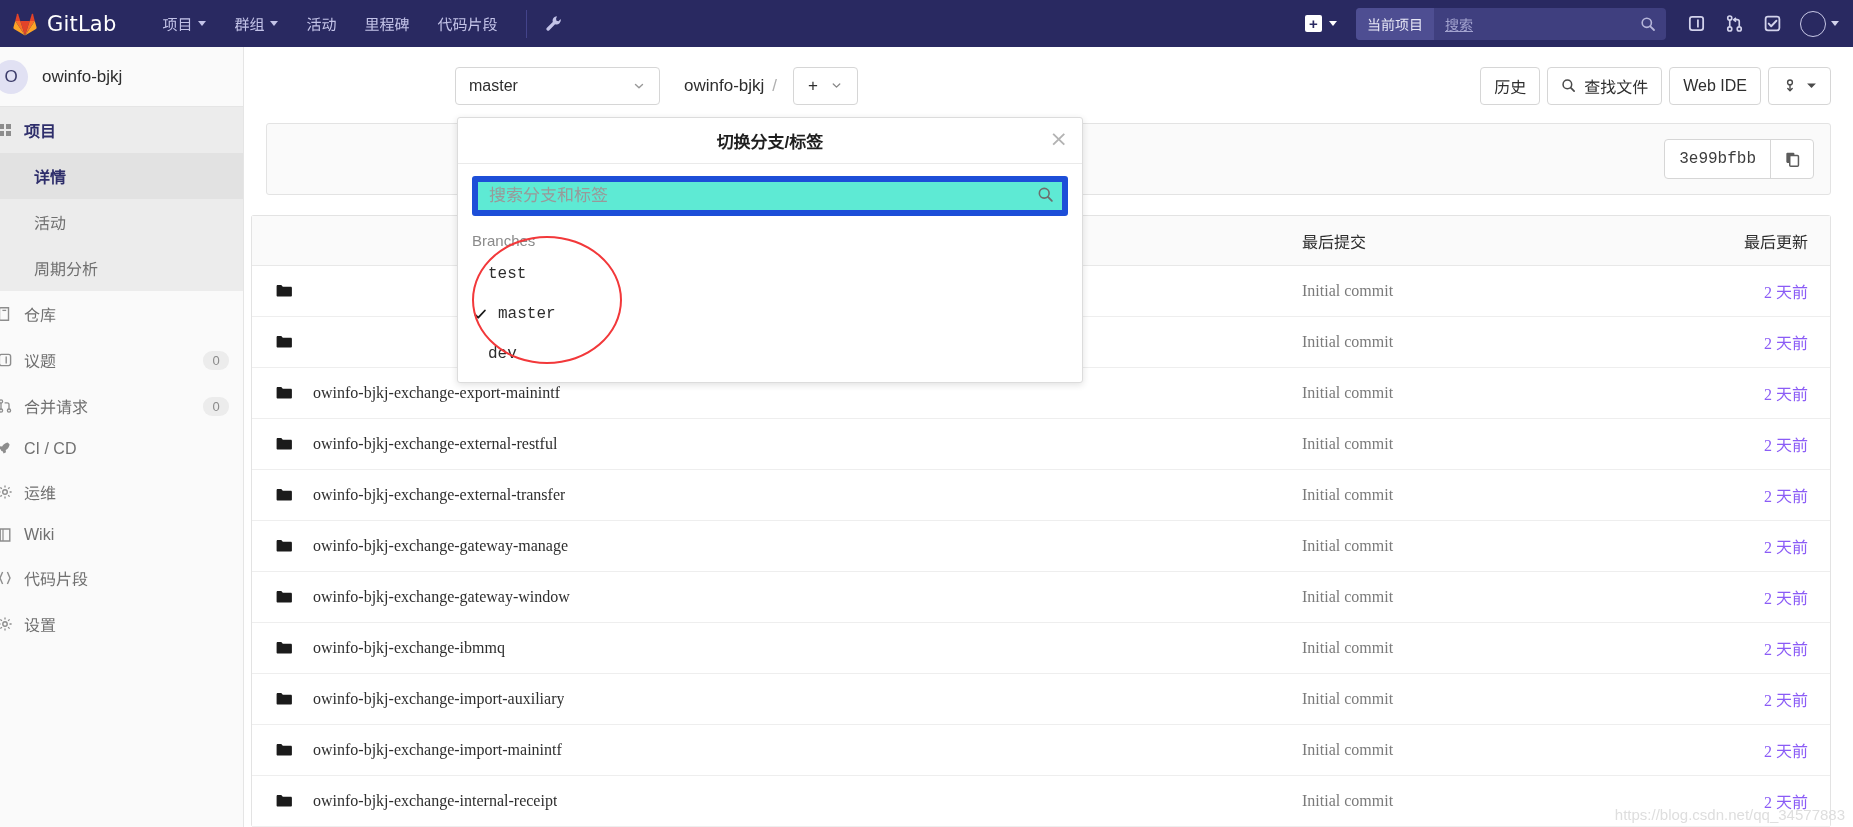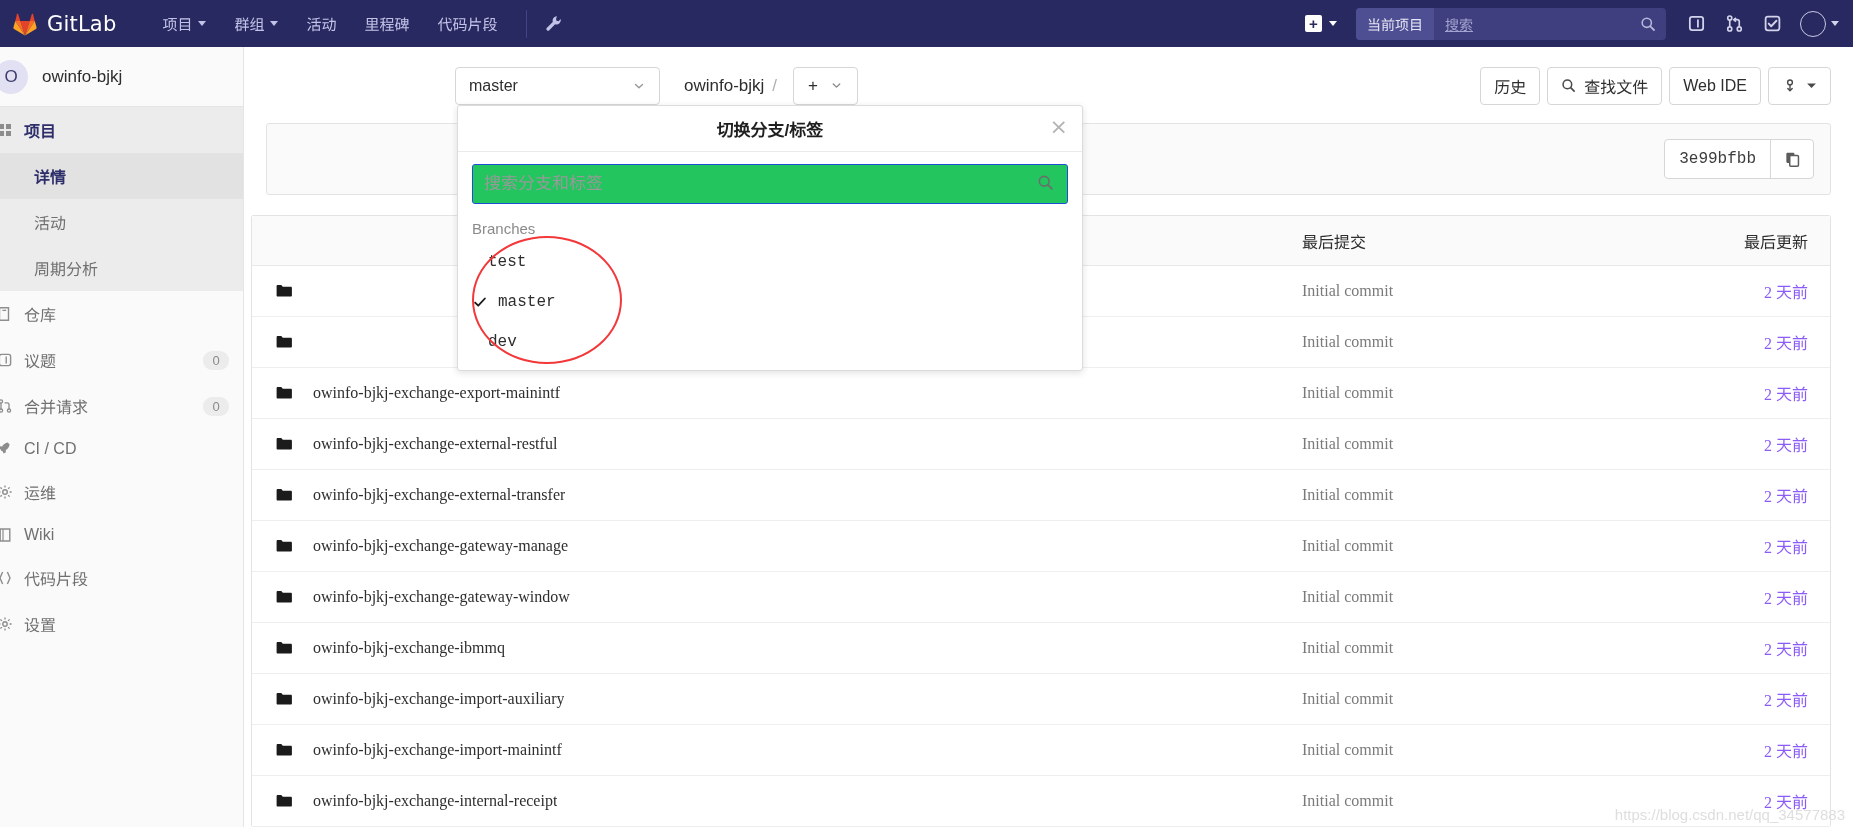--- a/index.html
+++ b/index.html
@@ -153,41 +153,41 @@
   }
   .col-name { flex: 1; display: flex; align-items: center; gap: 21px; padding-left: 24px; min-width: 0; }
   .col-commit { width: 380px; padding-left: 22px; color: #7a7a7a; }
   .col-updated { width: 170px; padding-right: 22px; text-align: right; color: #8b5cf6; }
   .ft-head .col-commit, .ft-head .col-updated { color: #2e2e2e; }
   .folder-ico { color: #1b1b1b; display: flex; align-items: center; flex: 0 0 16px; }
   .file-name { color: #2e2e2e; cursor: pointer; white-space: nowrap; overflow: hidden; text-overflow: ellipsis; }
 
   
   .dropdown {
-    position: absolute; left: 457px; top: 105px;
+    position: absolute; left: 457px; top: 117px;
     width: 626px; background: #fff;
     border: 1px solid #dcdcdc; border-radius: 3px;
     box-shadow: 0 2px 7px rgba(0,0,0,.12);
     z-index: 60; padding-bottom: 8px;
   }
   .dd-head {
     position: relative; height: 46px; display: flex; align-items: center; justify-content: center;
     border-bottom: 1px solid #eaeaea;
   }
   .dd-title { font-size: 17px; font-weight: 700; color: #1f1f1f; }
   .dd-close {
     position: absolute; right: 14px; top: 10px;
     font-size: 22px; line-height: 1; color: #b3b3b3; cursor: pointer;
     font-family: "DejaVu Sans", sans-serif;
   }
   .dd-search-wrap { padding: 12px 14px 0 14px; position: relative; }
   .dd-search {
-    width: 100%; height: 40px; border: 1px solid #1d4ed8; border-radius: 3px;
+    width: 100%; height: 40px; border: 6px solid #1d4ed8; border-radius: 3px;
     font-size: 17px; padding: 0 38px 0 11px; color: #555;
-    font-family: "Liberation Sans", sans-serif; outline: none; background: #22c55e;
+    font-family: "Liberation Sans", sans-serif; outline: none; background: #5eead4;
   }
   .dd-search::placeholder { color: #999; }
   .dd-search-ico { position: absolute; right: 28px; top: 22px; color: #6d6d6d; }
   .dd-group-label { font-size: 15px; color: #8a8a8a; padding: 16px 0 5px 14px; }
   .dd-item {
     display: flex; align-items: center; gap: 10px;
     height: 40px; padding-left: 14px; cursor: pointer;
     font-family: "Liberation Mono", "DejaVu Sans Mono", monospace;
     font-size: 16px; color: #2e2e2e;
   }

